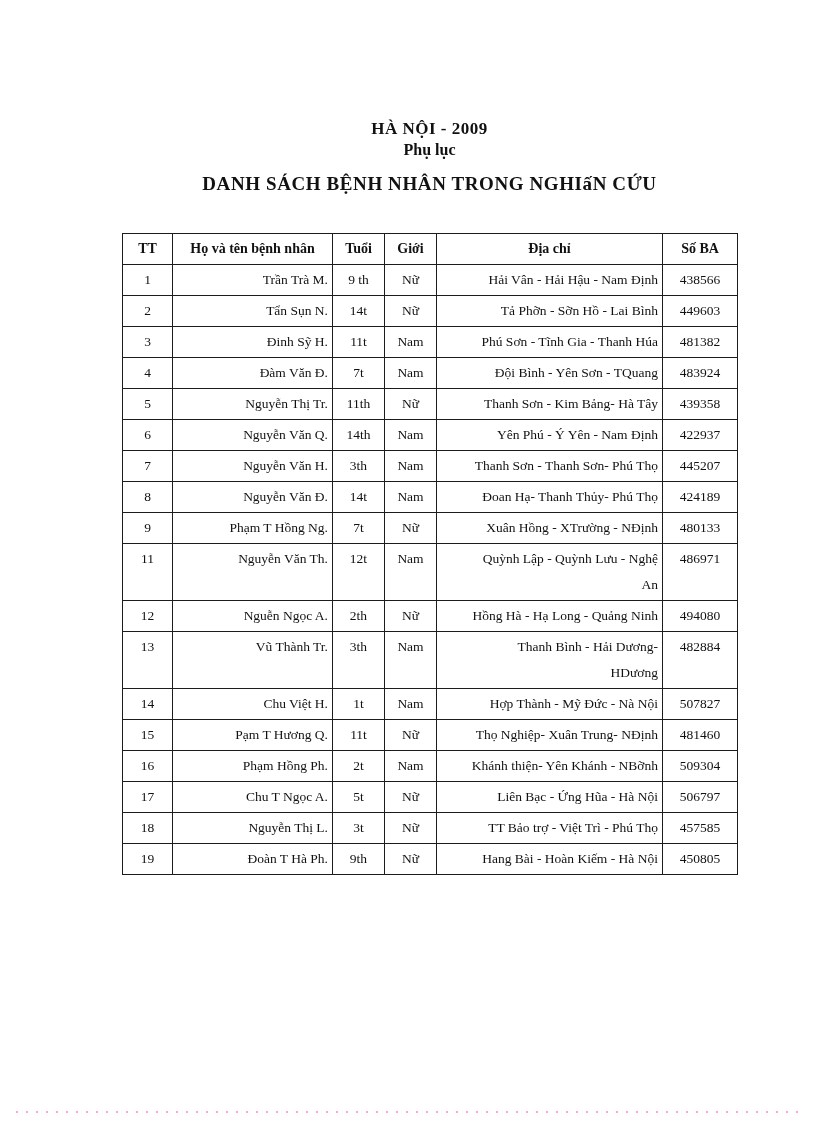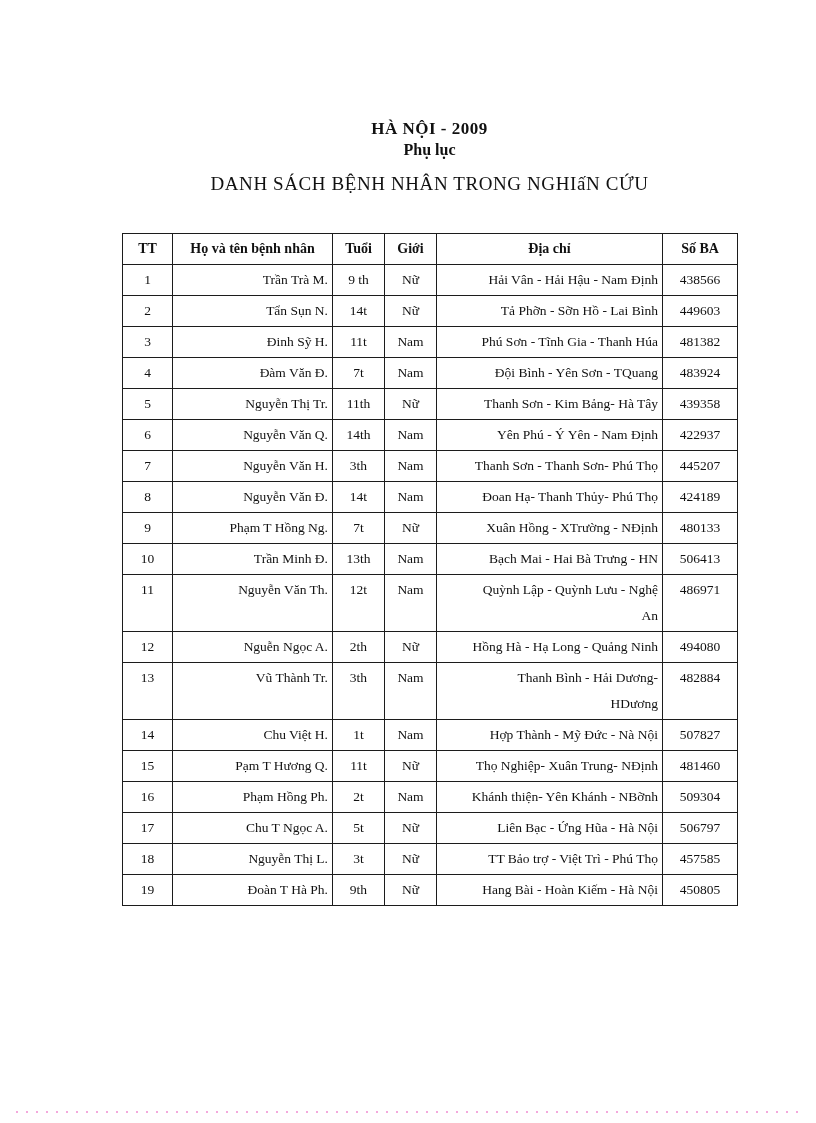--- a/index.html
+++ b/index.html
@@ -18,21 +18,21 @@
   }
   .heading-block { text-align: center; }
   .city-year {
     font-size: 17px; font-weight: bold; line-height: 22px;
     letter-spacing: 0.5px;
   }
   .appendix {
     font-size: 16px; font-weight: bold; line-height: 20px;
   }
   .doc-title {
-    font-size: 19px; font-weight: normal; line-height: 24px;
+    font-size: 19px; font-weight: bold; line-height: 24px;
     margin-top: 12px; letter-spacing: 0.6px; white-space: nowrap;
   }
   table.patient-table {
     margin-top: 37px;
     width: 615px;
     border-collapse: collapse;
     table-layout: fixed;
     border-radius: 19px;
   }
   table.patient-table th,
@@ -157,28 +157,20 @@
   </tr>
         <tr>
     <td class="c-tt">9</td>
     <td class="c-name">Phạm T Hồng Ng.</td>
     <td class="c-age">7t</td>
     <td class="c-gender">Nữ</td>
     <td class="c-address">Xuân Hồng - XTrường - NĐịnh</td>
     <td class="c-record">480133</td>
   </tr>
         <tr>
-    <td class="c-tt">10</td>
-    <td class="c-name">Trần Minh Đ.</td>
-    <td class="c-age">13th</td>
-    <td class="c-gender">Nam</td>
-    <td class="c-address">Bạch Mai - Hai Bà Trưng - HN</td>
-    <td class="c-record">506413</td>
-  </tr>
-        <tr>
     <td class="c-tt">11</td>
     <td class="c-name">Nguyễn Văn Th.</td>
     <td class="c-age">12t</td>
     <td class="c-gender">Nam</td>
     <td class="c-address">Quỳnh Lập - Quỳnh Lưu - Nghệ
 An</td>
     <td class="c-record">486971</td>
   </tr>
         <tr>
     <td class="c-tt">12</td>

